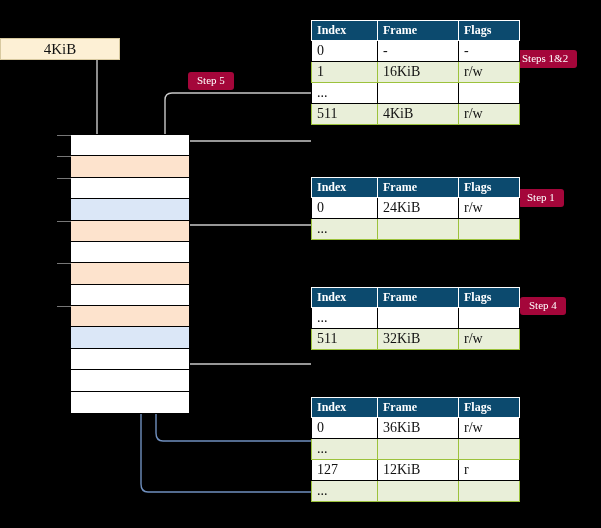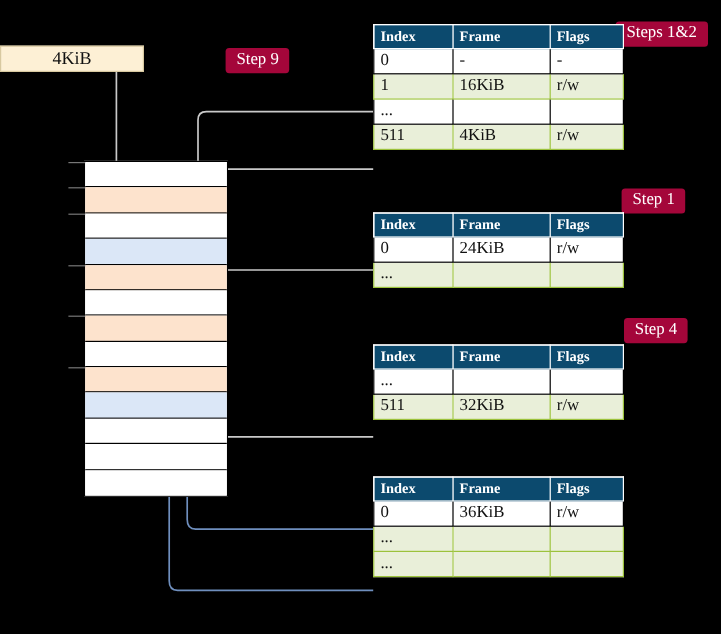--- a/index.html
+++ b/index.html
@@ -12,24 +12,25 @@
   
   #req-box{
     left:0px;top:38px;width:120px;height:22px;
     background:#fdf0d5;border:1px solid #d8c9a0;
     display:flex;align-items:center;justify-content:center;
     font-size:15px;color:#111;box-sizing:border-box;
   }
 
   
   .step-badge{
-    background:#a4063a;color:#fff;font-size:14px;
+    background:#a4063a;color:#fff;font-size:11px;
     padding:2px 9px 3px 9px;border-radius:3px;
     display:inline-block;white-space:nowrap;line-height:1.15;
     box-shadow:0 1px 0 rgba(0,0,0,.4);
+    margin-top:32px;
   }
   #step0{left:188px;top:40px;}
   #step12{left:513px;top:18px;}
   #step3{left:518px;top:157px;}
   #step4{left:520px;top:265px;}
 
   
   #mem{left:70px;top:134px;width:120px;height:280px;
        border:1px solid #000;box-sizing:border-box;background:#fff;}
   #mem .mrow{height:21.38px;border-bottom:1px solid #000;box-sizing:border-box;}
@@ -100,21 +101,21 @@
 
     <path d="M311,492 L148,492 q-7,0 -7,-8 L141,212" marker-end="url(#ab)"></path>
   </g>
 </svg>
 
 <div id="req-box" class="abs">
   <span>4KiB</span>
 </div>
 
 <div id="step0" class="abs">
-  <span class="step-badge">Step 9</span>
+  <span class="step-badge">Step 5</span>
 </div>
 <div id="step12" class="abs">
   <span class="step-badge">Steps 1&amp;2</span>
 </div>
 <div id="step3" class="abs">
   <span class="step-badge">Step 1</span>
 </div>
 <div id="step4" class="abs">
   <span class="step-badge">Step 4</span>
 </div>
@@ -232,19 +233,24 @@
       <tr>
         <td class="col-i">0</td>
         <td class="col-f">36KiB</td>
         <td class="col-g">r/w</td>
       </tr>
       <tr class="alt">
         <td class="col-i">...</td>
         <td class="col-f"></td>
         <td class="col-g"></td>
       </tr>
+      <tr>
+        <td class="col-i">127</td>
+        <td class="col-f">12KiB</td>
+        <td class="col-g">r</td>
+      </tr>
       <tr class="alt">
         <td class="col-i">...</td>
         <td class="col-f"></td>
         <td class="col-g"></td>
       </tr>
     </tbody>
   </table>
 
 </body></html>

